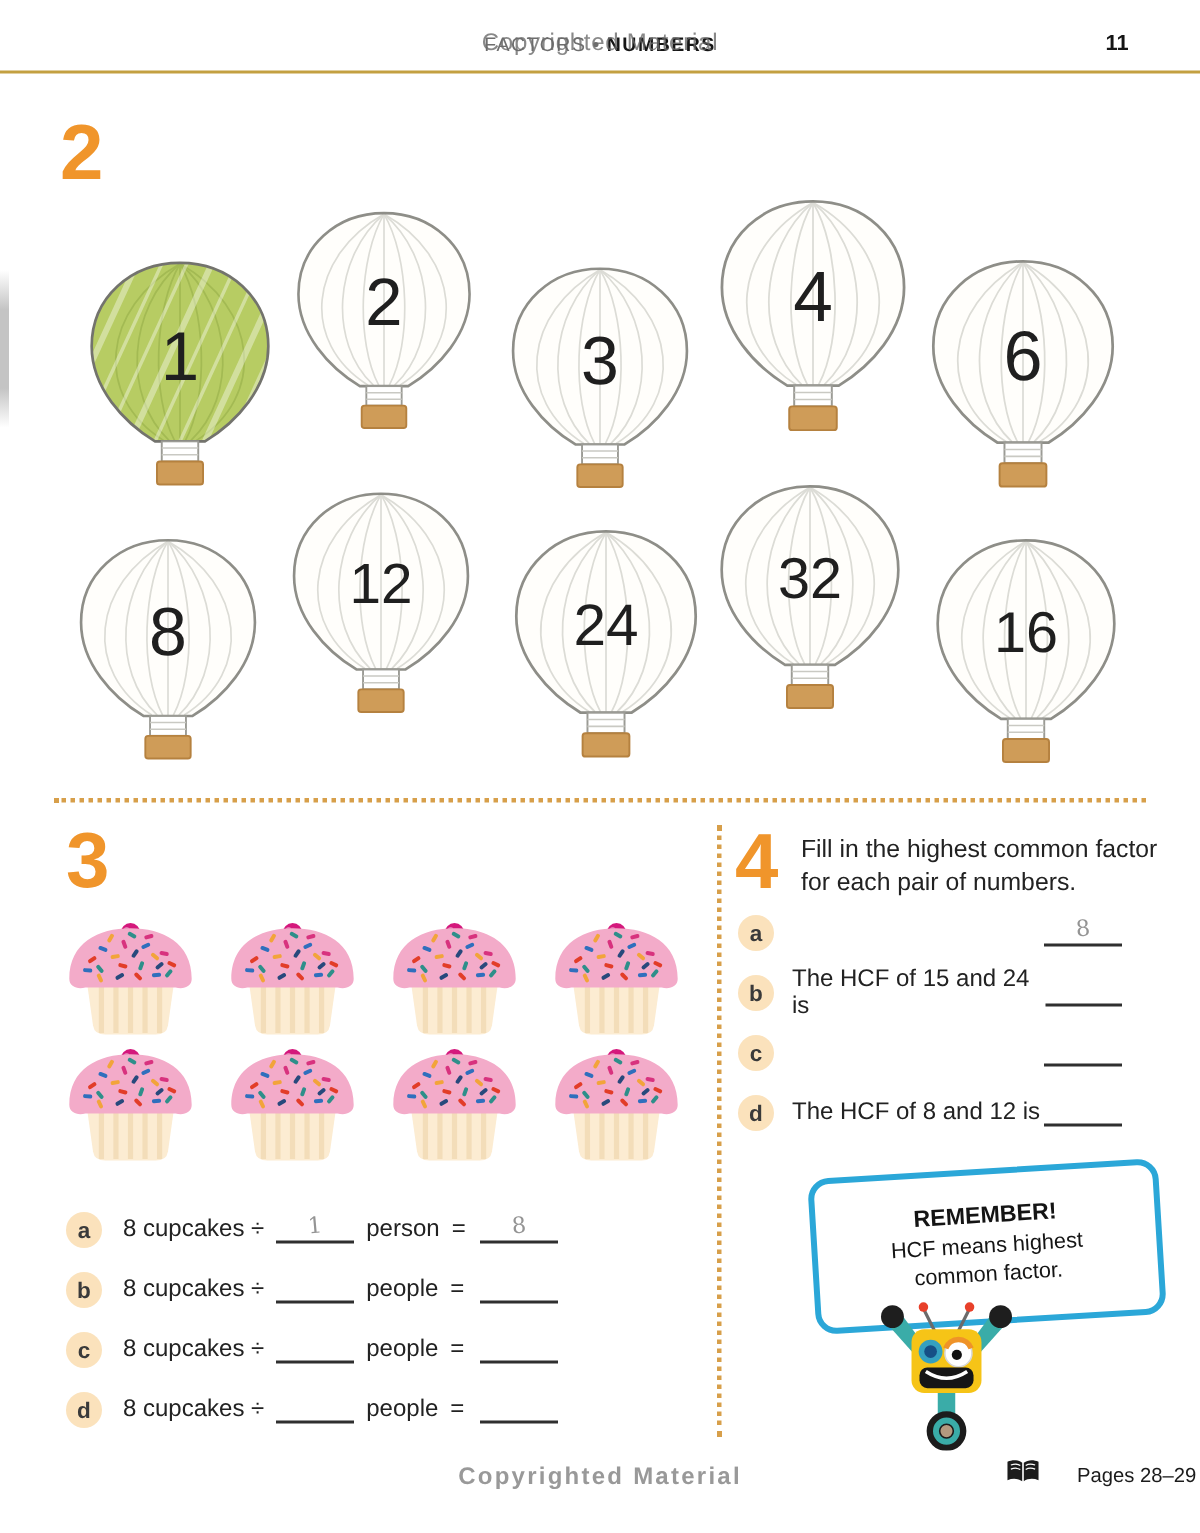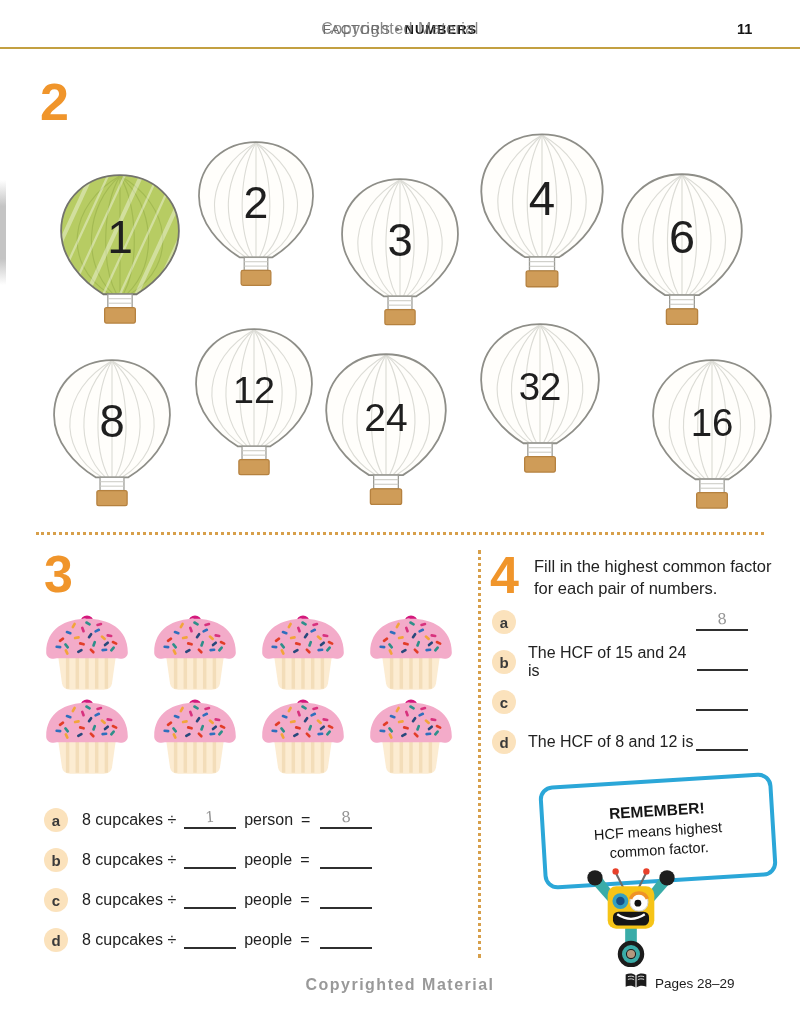--- a/index.html
+++ b/index.html
@@ -48,21 +48,21 @@
   .sign{position:absolute;left:541px;top:779px;width:226px;height:96px;background:#fff;
         border:4px solid; border-radius:14px;transform:rotate(-3.5deg);
         display:flex;flex-direction:column;align-items:center;justify-content:center;z-index:2;}
   .sign .t1{font-size:15.5px;font-weight:800;color:#141414;}
   .sign .t2{font-size:14.5px;color:#141414;width:172px;text-align:center;line-height:1.3;margin-top:2px;}
   .robot{position:absolute;left:578px;top:850px;width:106px;height:117px;z-index:3;}
 
   
   .ftr-watermark{position:absolute;top:976px;left:0;right:0;text-align:center;font-size:16px;
                  color:#999;font-weight:600;letter-spacing:1.5px;}
-  .pages{position:absolute;left:624px;top:972px;display:flex;align-items:center;gap:7px;}
+  .pages{position:absolute;left:670px;top:972px;display:flex;align-items:center;gap:24px;}
   .pages .lbl{font-size:13.5px;color:#1b1b1b;font-weight:500;}
 </style>
 </head>
 <body>
 
 <div id="page">
 
   <div class="hdr-title">
     <span class="cat">FACTORS</span><span class="sep">•</span><span class="topic">NUMBERS</span>
   </div>
@@ -236,21 +236,21 @@
             <path d="M50,3 C77.03999999999999,26 80.16,72 55.72,95" fill="none" stroke="#dcdcd6" stroke-width="0.9"></path>
             <path d="M50,3 C90.56,26 95.24000000000001,72 58.58,95" fill="none" stroke="#dcdcd6" stroke-width="0.9"></path>
           </g>
     <path d="M50,2.5 C75.5,2.5 96,20.5 96,46 C96,67.5 79.5,85.5 63,95.5 L37,95.5 C20.5,85.5 4,67.5 4,46 C4,20.5 24.5,2.5 50,2.5 Z" fill="none" stroke="#8e8e88" stroke-width="1.4"></path>
     <rect x="40.5" y="95.5" width="19" height="10.5" fill="#ffffff" stroke="#9b9b95" stroke-width="1"></rect>
     <line x1="40.5" y1="99" x2="59.5" y2="99" stroke="#c9c9c3" stroke-width="0.8"></line>
     <line x1="40.5" y1="102.5" x2="59.5" y2="102.5" stroke="#c9c9c3" stroke-width="0.8"></line>
     <rect x="38" y="106" width="24" height="12" rx="1.5" fill="#cf9c58" stroke="#b5813f" stroke-width="1"></rect>
     <text x="50" y="51" text-anchor="middle" dominant-baseline="central" font-family="Liberation Sans, sans-serif" font-size="30" fill="#1f1f1f">12</text>
   </svg></div>
-      <div class="balloon" style="left: 321px; top: 351px; width: 130px; height: 156px;"><svg viewBox="0 0 100 120" width="100%" height="100%">
+      <div class="balloon" style="left: 339px; top: 351px; width: 130px; height: 156px;"><svg viewBox="0 0 100 120" width="100%" height="100%">
     <defs>
             <clipPath id="env7">
               <path d="M50,2.5 C75.5,2.5 96,20.5 96,46 C96,67.5 79.5,85.5 63,95.5 L37,95.5 C20.5,85.5 4,67.5 4,46 C4,20.5 24.5,2.5 50,2.5 Z"></path>
             </clipPath>
           </defs>
     <path d="M50,2.5 C75.5,2.5 96,20.5 96,46 C96,67.5 79.5,85.5 63,95.5 L37,95.5 C20.5,85.5 4,67.5 4,46 C4,20.5 24.5,2.5 50,2.5 Z" fill="#fffefb"></path>
     <g clip-path="url(#env7)">
             <path d="M50,3 C9.439999999999998,26 4.759999999999998,72 41.42,95" fill="none" stroke="#dcdcd6" stroke-width="0.9"></path>
             <path d="M50,3 C22.96,26 19.84,72 44.28,95" fill="none" stroke="#dcdcd6" stroke-width="0.9"></path>
             <path d="M50,3 C36.480000000000004,26 34.92,72 47.14,95" fill="none" stroke="#dcdcd6" stroke-width="0.9"></path>
@@ -282,21 +282,21 @@
             <path d="M50,3 C77.03999999999999,26 80.16,72 55.72,95" fill="none" stroke="#dcdcd6" stroke-width="0.9"></path>
             <path d="M50,3 C90.56,26 95.24000000000001,72 58.58,95" fill="none" stroke="#dcdcd6" stroke-width="0.9"></path>
           </g>
     <path d="M50,2.5 C75.5,2.5 96,20.5 96,46 C96,67.5 79.5,85.5 63,95.5 L37,95.5 C20.5,85.5 4,67.5 4,46 C4,20.5 24.5,2.5 50,2.5 Z" fill="none" stroke="#8e8e88" stroke-width="1.4"></path>
     <rect x="40.5" y="95.5" width="19" height="10.5" fill="#ffffff" stroke="#9b9b95" stroke-width="1"></rect>
     <line x1="40.5" y1="99" x2="59.5" y2="99" stroke="#c9c9c3" stroke-width="0.8"></line>
     <line x1="40.5" y1="102.5" x2="59.5" y2="102.5" stroke="#c9c9c3" stroke-width="0.8"></line>
     <rect x="38" y="106" width="24" height="12" rx="1.5" fill="#cf9c58" stroke="#b5813f" stroke-width="1"></rect>
     <text x="50" y="51" text-anchor="middle" dominant-baseline="central" font-family="Liberation Sans, sans-serif" font-size="30" fill="#1f1f1f">32</text>
   </svg></div>
-      <div class="balloon" style="left: 648px; top: 357px; width: 128px; height: 153.6px;"><svg viewBox="0 0 100 120" width="100%" height="100%">
+      <div class="balloon" style="left: 620px; top: 357px; width: 128px; height: 153.6px;"><svg viewBox="0 0 100 120" width="100%" height="100%">
     <defs>
             <clipPath id="env9">
               <path d="M50,2.5 C75.5,2.5 96,20.5 96,46 C96,67.5 79.5,85.5 63,95.5 L37,95.5 C20.5,85.5 4,67.5 4,46 C4,20.5 24.5,2.5 50,2.5 Z"></path>
             </clipPath>
           </defs>
     <path d="M50,2.5 C75.5,2.5 96,20.5 96,46 C96,67.5 79.5,85.5 63,95.5 L37,95.5 C20.5,85.5 4,67.5 4,46 C4,20.5 24.5,2.5 50,2.5 Z" fill="#fffefb"></path>
     <g clip-path="url(#env9)">
             <path d="M50,3 C9.439999999999998,26 4.759999999999998,72 41.42,95" fill="none" stroke="#dcdcd6" stroke-width="0.9"></path>
             <path d="M50,3 C22.96,26 19.84,72 44.28,95" fill="none" stroke="#dcdcd6" stroke-width="0.9"></path>
             <path d="M50,3 C36.480000000000004,26 34.92,72 47.14,95" fill="none" stroke="#dcdcd6" stroke-width="0.9"></path>

